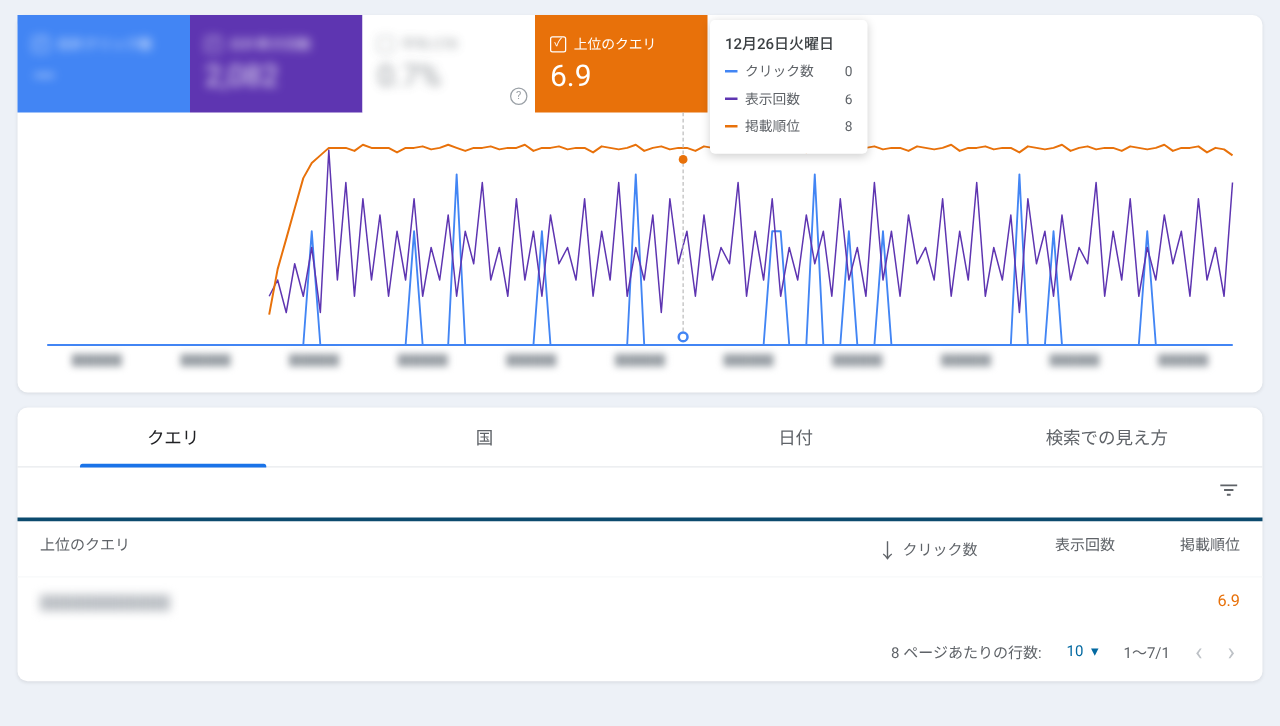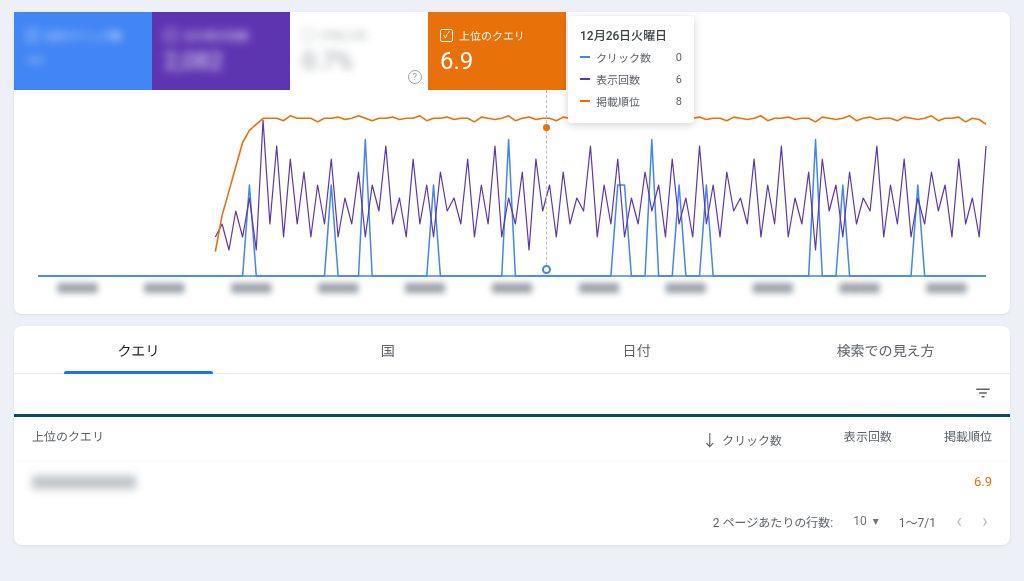--- a/index.html
+++ b/index.html
@@ -178,21 +178,21 @@
   .table-row .col-rank { color:#e8710a; font-weight: 400;}
   .pagination {
     display:flex;
     justify-content:flex-end;
     align-items:center;
     gap: 20px;
     padding: 10px 22px 14px;
     font-size: 12px;
     color:#5f6368;
   }
-  .pg-select { display:flex; align-items:center; gap:6px; color:#737373;}
+  .pg-select { display:flex; align-items:center; gap:6px; color:#0369a1;}
   .chev { color:#bdc1c6; font-size: 20px; line-height:1; user-select:none;}
   .down-arrow { font-size:16px; }
 </style>
 </head>
 <body>
 
 <div class="card top-card">
   <div class="metrics-row">
     <div class="metric-tile blue blurred">
       <div class="label-row">
@@ -299,21 +299,21 @@
     <div class="col-impr">表示回数</div>
     <div class="col-rank">掲載順位</div>
   </div>
   <div class="table-row">
     <div class="col-query">████████</div>
     <div class="col-clicks"></div>
     <div class="col-impr"></div>
     <div class="col-rank">6.9</div>
   </div>
   <div class="pagination">
-    <span>2 ページあたりの行数:</span>
+    <span>8 ページあたりの行数:</span>
     <span class="pg-select">
       <span>10</span>
       <span>▾</span>
     </span>
     <span>1～7/1</span>
     <span class="chev">‹</span>
     <span class="chev">›</span>
   </div>
 </div>
 

